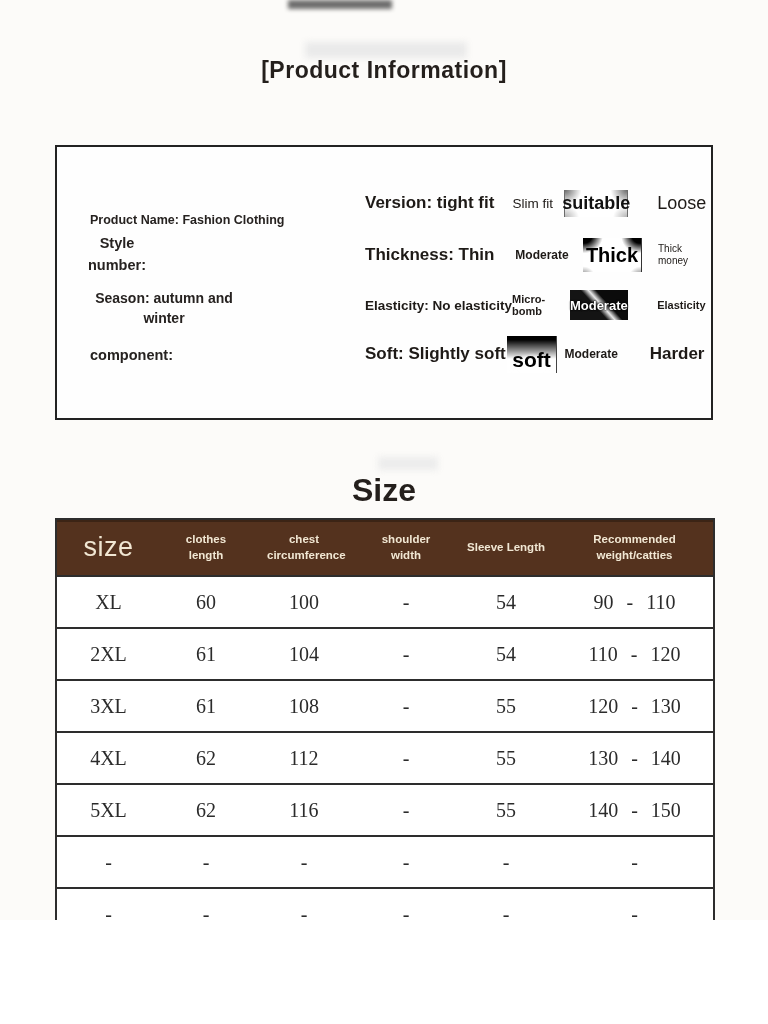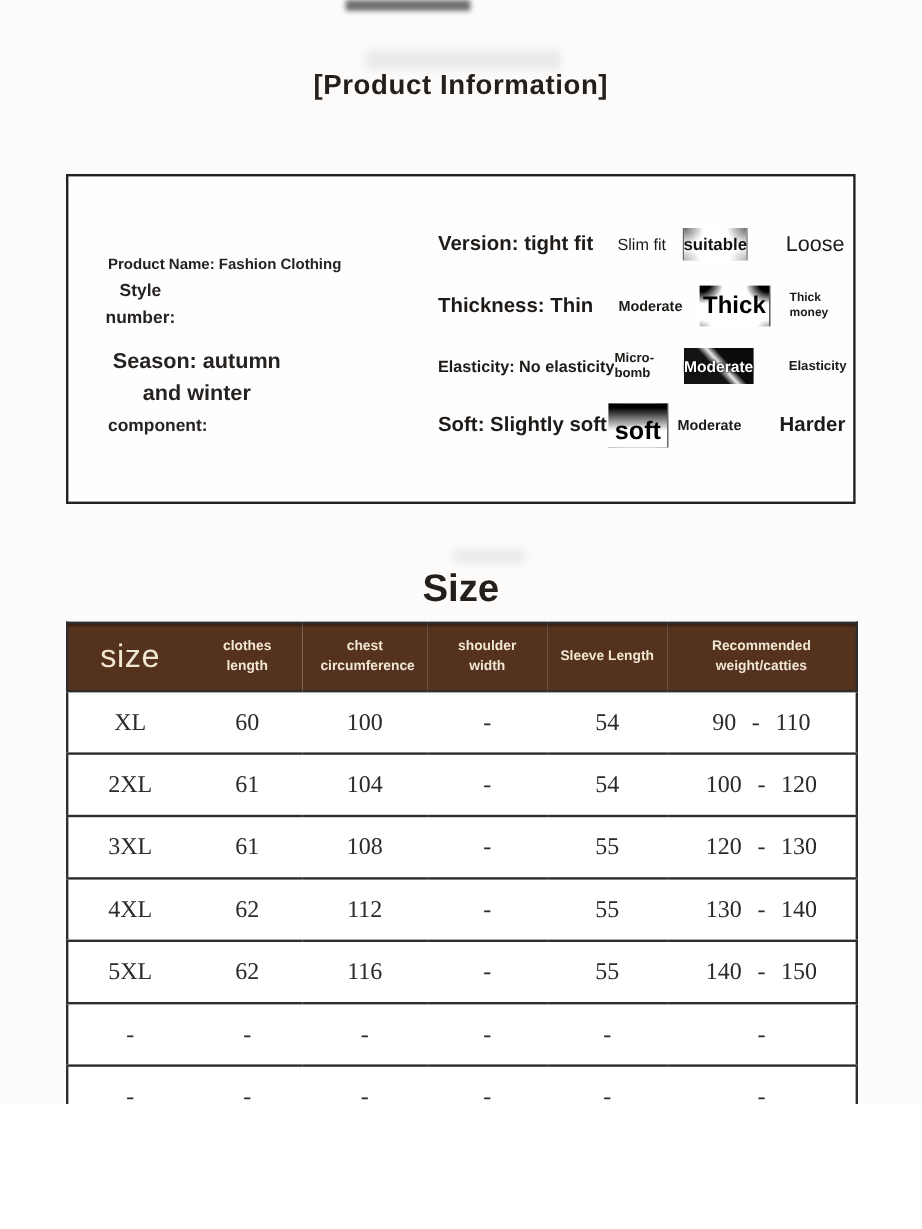--- a/index.html
+++ b/index.html
@@ -21,50 +21,50 @@
   }
 
   
   .info-box {
     position:absolute; left:55px; top:145px; width:654px; height:271px;
     background:#fefefe; border:2px solid #222;
   }
   .fld { position:absolute; font-weight:700; color:#262220; }
   .fld-name      { left:33px; top:46px;  font-size:12.5px;margin-top:20px; }
   .fld-style     { left:14px; top:85px;  width:92px;  text-align:center; font-size:14.5px; line-height:1.55; }
-  .fld-season    { left:24px; top:141px; width:166px; text-align:center; font-size:18px; line-height:1.45; }
+  .fld-season    { left:24px; top:141px; width:166px; text-align:center; font-size:14px; line-height:1.45; }
   .fld-component { left:33px; top:200px; font-size:14.5px; }
 
   .attr-row { position:absolute; left:308px; width:346px; height:40px; display:flex; align-items:center; }
   .attr-row-1 { top:36px; }
   .attr-row-2 { top:88px; }
   .attr-row-3 { top:138px; }
   .attr-row-4 { top:187px; }
 
   .attr-label { flex:0 0 142px; font-weight:700; color:#1e1a17; white-space:nowrap; }
   .lbl-lg { font-size:17px; }
   .lbl-md { font-size:13.5px; }
 
   .opt { display:flex; align-items:center; justify-content:center; color:#1e1a17; }
   .o1 { width:70px; }
   .o2 { width:66px; margin-left:6px; }
   .o3 { width:80px; margin-left:24px; }
 
   .op-slim     { font-size:13.5px; }
   .op-loose    { font-size:18px; }
   .op-moderate { font-size:12px; font-weight:700; }
-  .op-thickmoney { font-size:10px; font-weight:700; line-height:1.25; width:50px; margin-left:16px; }
+  .op-thickmoney { font-size:10px; font-weight:400; line-height:1.25; width:50px; margin-left:16px; }
   .op-micro    { font-size:11px; font-weight:700; }
   .op-elastic  { font-size:11px; font-weight:700; }
   .op-harder   { font-size:17px; font-weight:700; }
 
   
   .box { font-weight:700; }
   .box-suitable {
-    width:62px; height:27px; font-size:14px; color:#111;
+    width:62px; height:27px; font-size:18px; color:#111;
     border-left:1px solid #6b6b6b; border-right:1px solid #6b6b6b;
     background:
       radial-gradient(22px 20px at 0% 0%,   rgba(70,70,70,.8), transparent 75%),
       radial-gradient(22px 20px at 100% 0%, rgba(70,70,70,.8), transparent 75%),
       radial-gradient(20px 16px at 0% 100%, rgba(120,120,120,.55), transparent 70%),
       radial-gradient(20px 16px at 100% 100%, rgba(120,120,120,.55), transparent 70%),
       #fff;
   }
   .box-thick {
     width:58px; height:34px; font-size:20px; color:#000;
@@ -208,21 +208,21 @@
           <td>-</td>
           <td>54</td>
           <td>90 - 110</td>
         </tr>
         <tr>
           <td>2XL</td>
           <td>61</td>
           <td>104</td>
           <td>-</td>
           <td>54</td>
-          <td>100 - 120</td>
+          <td>110 - 120</td>
         </tr>
         <tr>
           <td>3XL</td>
           <td>61</td>
           <td>108</td>
           <td>-</td>
           <td>55</td>
           <td>120 - 130</td>
         </tr>
         <tr>

